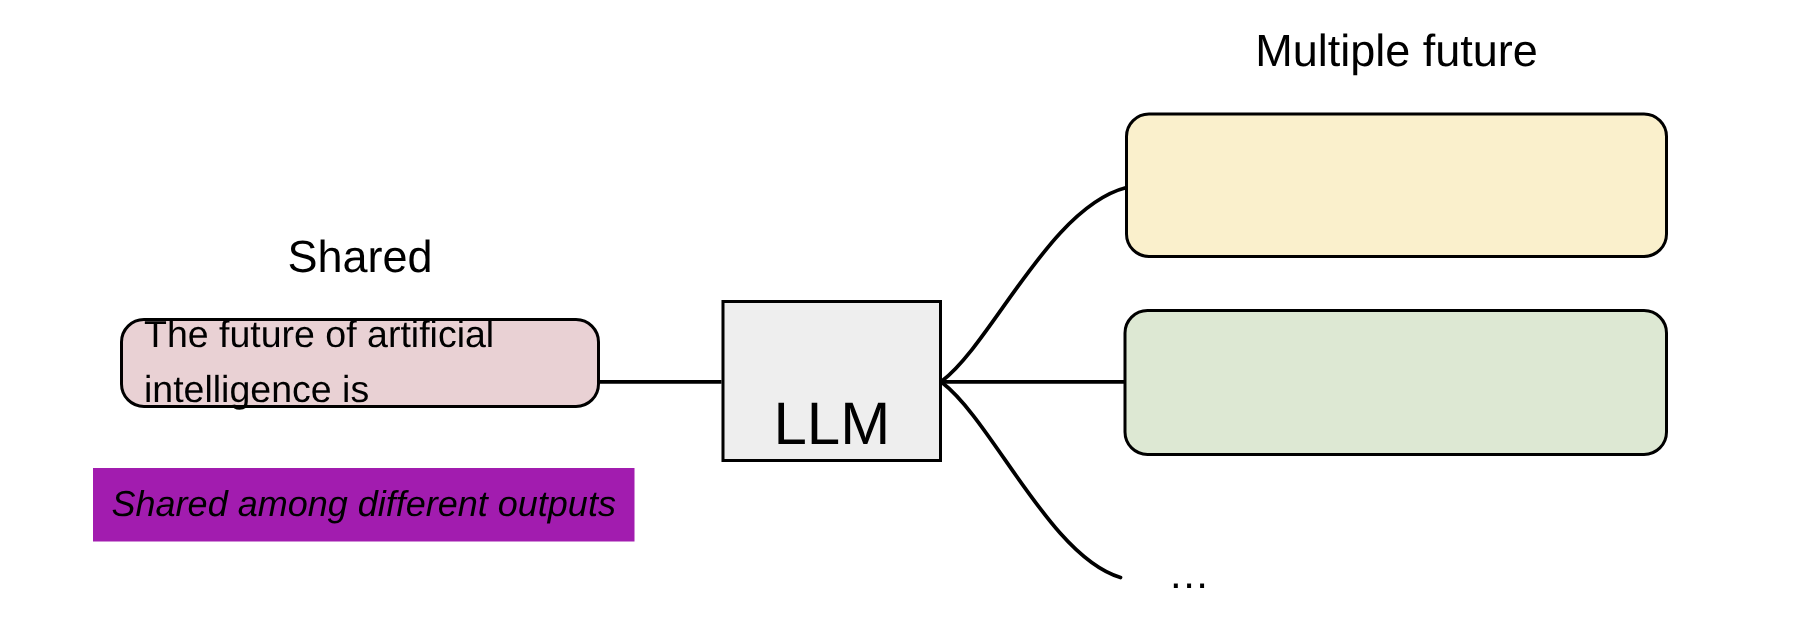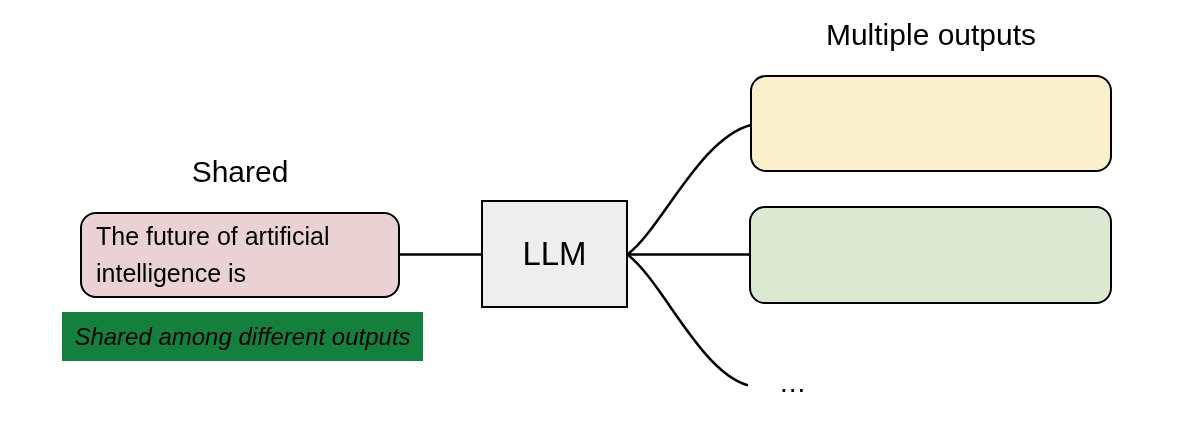--- a/index.html
+++ b/index.html
@@ -44,34 +44,34 @@
   .box {
     position: absolute;
     border: 2.5px solid #000000;
     box-sizing: border-box;
   }
   .rounded {
     border-radius: 16px;
   }
   .prompt-box {
     left: 80px; top: 212px;
-    width: 320px; height: 86px;
+    width: 320px; height: 60px;
     display: flex;
     align-items: center;
     padding: 0 8px 0 14px;
     font-size: 25px;
     line-height: 37px;
   }
   .llm-box {
     left: 481px; top: 200px;
     width: 147px; height: 108px;
     display: flex;
-    align-items: center;
+    align-items: flex-end;
     justify-content: center;
-    font-size: 33px;
+    font-size: 40px;
   }
   .output-1 {
     left: 750px; top: 75px;
     width: 362px; height: 97px;
   }
   .output-2 {
     left: 749px; top: 206px;
     width: 363px; height: 98px;
   }
   .note {
@@ -104,27 +104,27 @@
     <path d="M 628 254.5 L 751 254.5"></path>
     <path d="M 628 255 C 662 281, 700 371, 747 385"></path>
   </svg>
 
   <div class="label prompt-label">Shared</div>
 
   <div class="box rounded prompt-box" style="background: rgb(233, 209, 212);">
     <span>The future of artificial intelligence is</span>
   </div>
 
-  <div class="note" style="background: #15803d;">Shared among different outputs</div>
+  <div class="note" style="background: #a21caf;">Shared among different outputs</div>
 
   <div class="box llm-box" style="background: rgb(238, 238, 238);">
     <span>LLM</span>
   </div>
 
-  <div class="label outputs-label">Multiple outputs</div>
+  <div class="label outputs-label">Multiple future</div>
 
   <div class="box rounded output-1" style="background: rgb(250, 240, 204);"></div>
 
   <div class="box rounded output-2" style="background: rgb(221, 232, 211);"></div>
 
   <div class="ellipsis">...</div>
 
 </div>
 
 </body></html>

